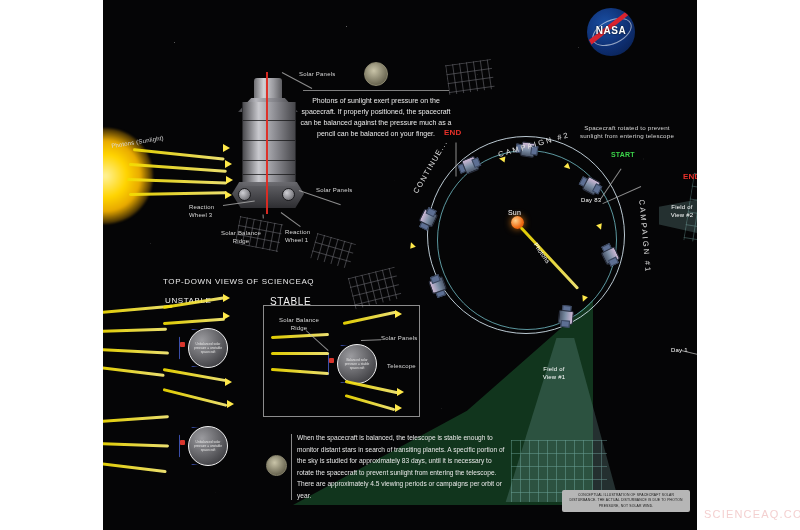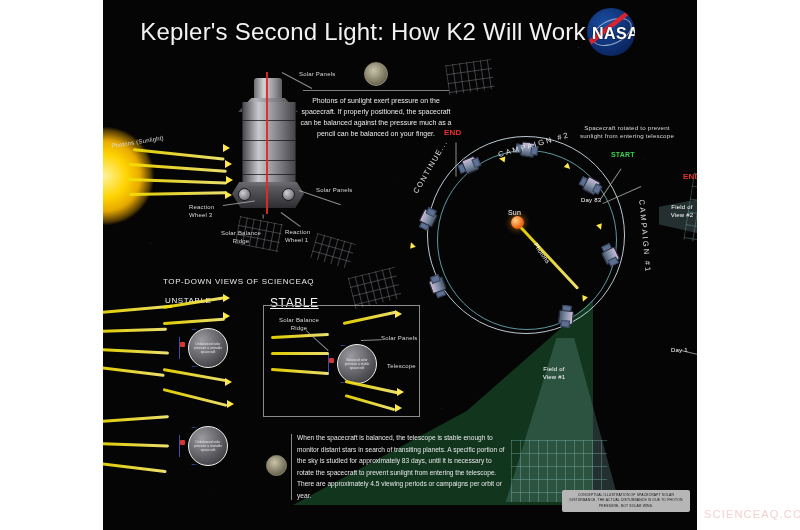--- a/index.html
+++ b/index.html
@@ -24,21 +24,21 @@
       radial-gradient(1px 1px at 49% 34%, rgba(255,255,255,.18), transparent 60%);
     pointer-events:none;}
 
   
   #title{position:absolute;left:0;top:18px;width:520px;text-align:center;
          color:#f2f2f2;font-size:24px;letter-spacing:.2px;font-weight:400;}
   #nasa-logo{position:absolute;left:484px;top:8px;width:48px;height:48px;border-radius:50%;
     background:radial-gradient(circle at 38% 34%, #1a4fa3 0%, #0e2f72 55%, #071b46 100%);
     overflow:hidden;}
   #nasa-logo .nw{position:absolute;left:5px;top:17px;width:38px;text-align:center;
-    color:#ffffff;font-size:16px;font-weight:bold;letter-spacing:.5px;z-index:3;
+    color:#ffffff;font-size:10px;font-weight:bold;letter-spacing:.5px;z-index:3;
     text-shadow:0 0 2px rgba(0,0,0,.9);}
   #nasa-logo .swoosh{position:absolute;left:-2px;top:10px;width:54px;height:16px;
     background:#d9232e;transform:rotate(-27deg);clip-path:polygon(0 62%,100% 0,100% 26%,0 96%);z-index:2;}
   #nasa-logo .orbit{position:absolute;left:4px;top:12px;width:40px;height:22px;
     border:1px solid rgba(255,255,255,.55);border-radius:50%;transform:rotate(-25deg);z-index:1;}
 
   
   .lbl{position:absolute;color:#d8d8d8;font-size:6px;line-height:1.35;letter-spacing:.2px;}
   .lbl.w{color:#ffffff;}
   .leader{position:absolute;background:#b9b9b9;height:1px;transform-origin:0 50%;opacity:.75;}
@@ -107,21 +107,21 @@
         clip-path:polygon(0 36%,0 58%,100% 100%,100% 0);}
   .fovgrid{position:absolute;opacity:.55;
       background-image:linear-gradient(rgba(150,215,210,.55) 1px,transparent 1px),
                        linear-gradient(90deg,rgba(150,215,210,.55) 1px,transparent 1px);
       background-size:9px 13px;}
   .greencone{position:absolute;background:rgba(20,62,34,.85);}
 
   
   #topdown-title{position:absolute;left:60px;top:277px;color:#e9e9e9;font-size:8px;letter-spacing:.6px;}
   #unstable-h{position:absolute;left:62px;top:296px;color:#f2f2f2;font-size:8px;letter-spacing:.6px;}
-  #stable-h{position:absolute;left:167px;top:296px;color:#f2f2f2;font-size:12px;letter-spacing:.6px;text-decoration:underline;}
+  #stable-h{position:absolute;left:167px;top:296px;color:#f2f2f2;font-size:10px;letter-spacing:.6px;}
   #stable-box{position:absolute;left:160px;top:305px;width:155px;height:110px;border:1px solid #8c8c8c;}
   .sctop{position:absolute;width:44px;height:44px;}
   .sctop .disc{position:absolute;left:6px;top:2px;width:38px;height:38px;border-radius:50%;
      background:radial-gradient(circle at 34% 30%,#9b9b9f,#4d4d51 68%,#2a2a2d);
      border:1.5px solid #f0f0f0;display:flex;align-items:center;justify-content:center;}
   .sctop .disc span{color:#e3e3e3;font-size:3.2px;line-height:1.25;text-align:center;
      display:block;width:30px;}
   .sctop .vane{position:absolute;left:-3px;top:3px;width:34px;height:36px;
      border:1.2px solid #3b4ea8;clip-path:polygon(38% 0,100% 10%,100% 90%,38% 100%,0 78%,0 22%);}
   .ridge{position:absolute;width:5px;height:5px;background:#d8352c;border-radius:1px;}
@@ -150,21 +150,20 @@
     background-size:7px 9px;}
 </style>
 </head>
 <body>
 
 <div id="stage">
 
   <div id="canvas">
     <div class="starfield"></div>
 
-    <div id="title">Kepler's Second Light: How K2 Will Work</div>
     <div id="nasa-logo">
       <div class="orbit"></div>
       <div class="swoosh"></div>
       <div class="nw">NASA</div>
     </div>
 
     <div id="sunglow"></div>
     <div class="beam" style="left:30px;top:148px;width:92px;transform:rotate(6deg);"></div>
     <div class="beam" style="left:26px;top:163px;width:98px;transform:rotate(4deg);"></div>
     <div class="beam" style="left:24px;top:178px;width:100px;transform:rotate(2deg);"></div>

